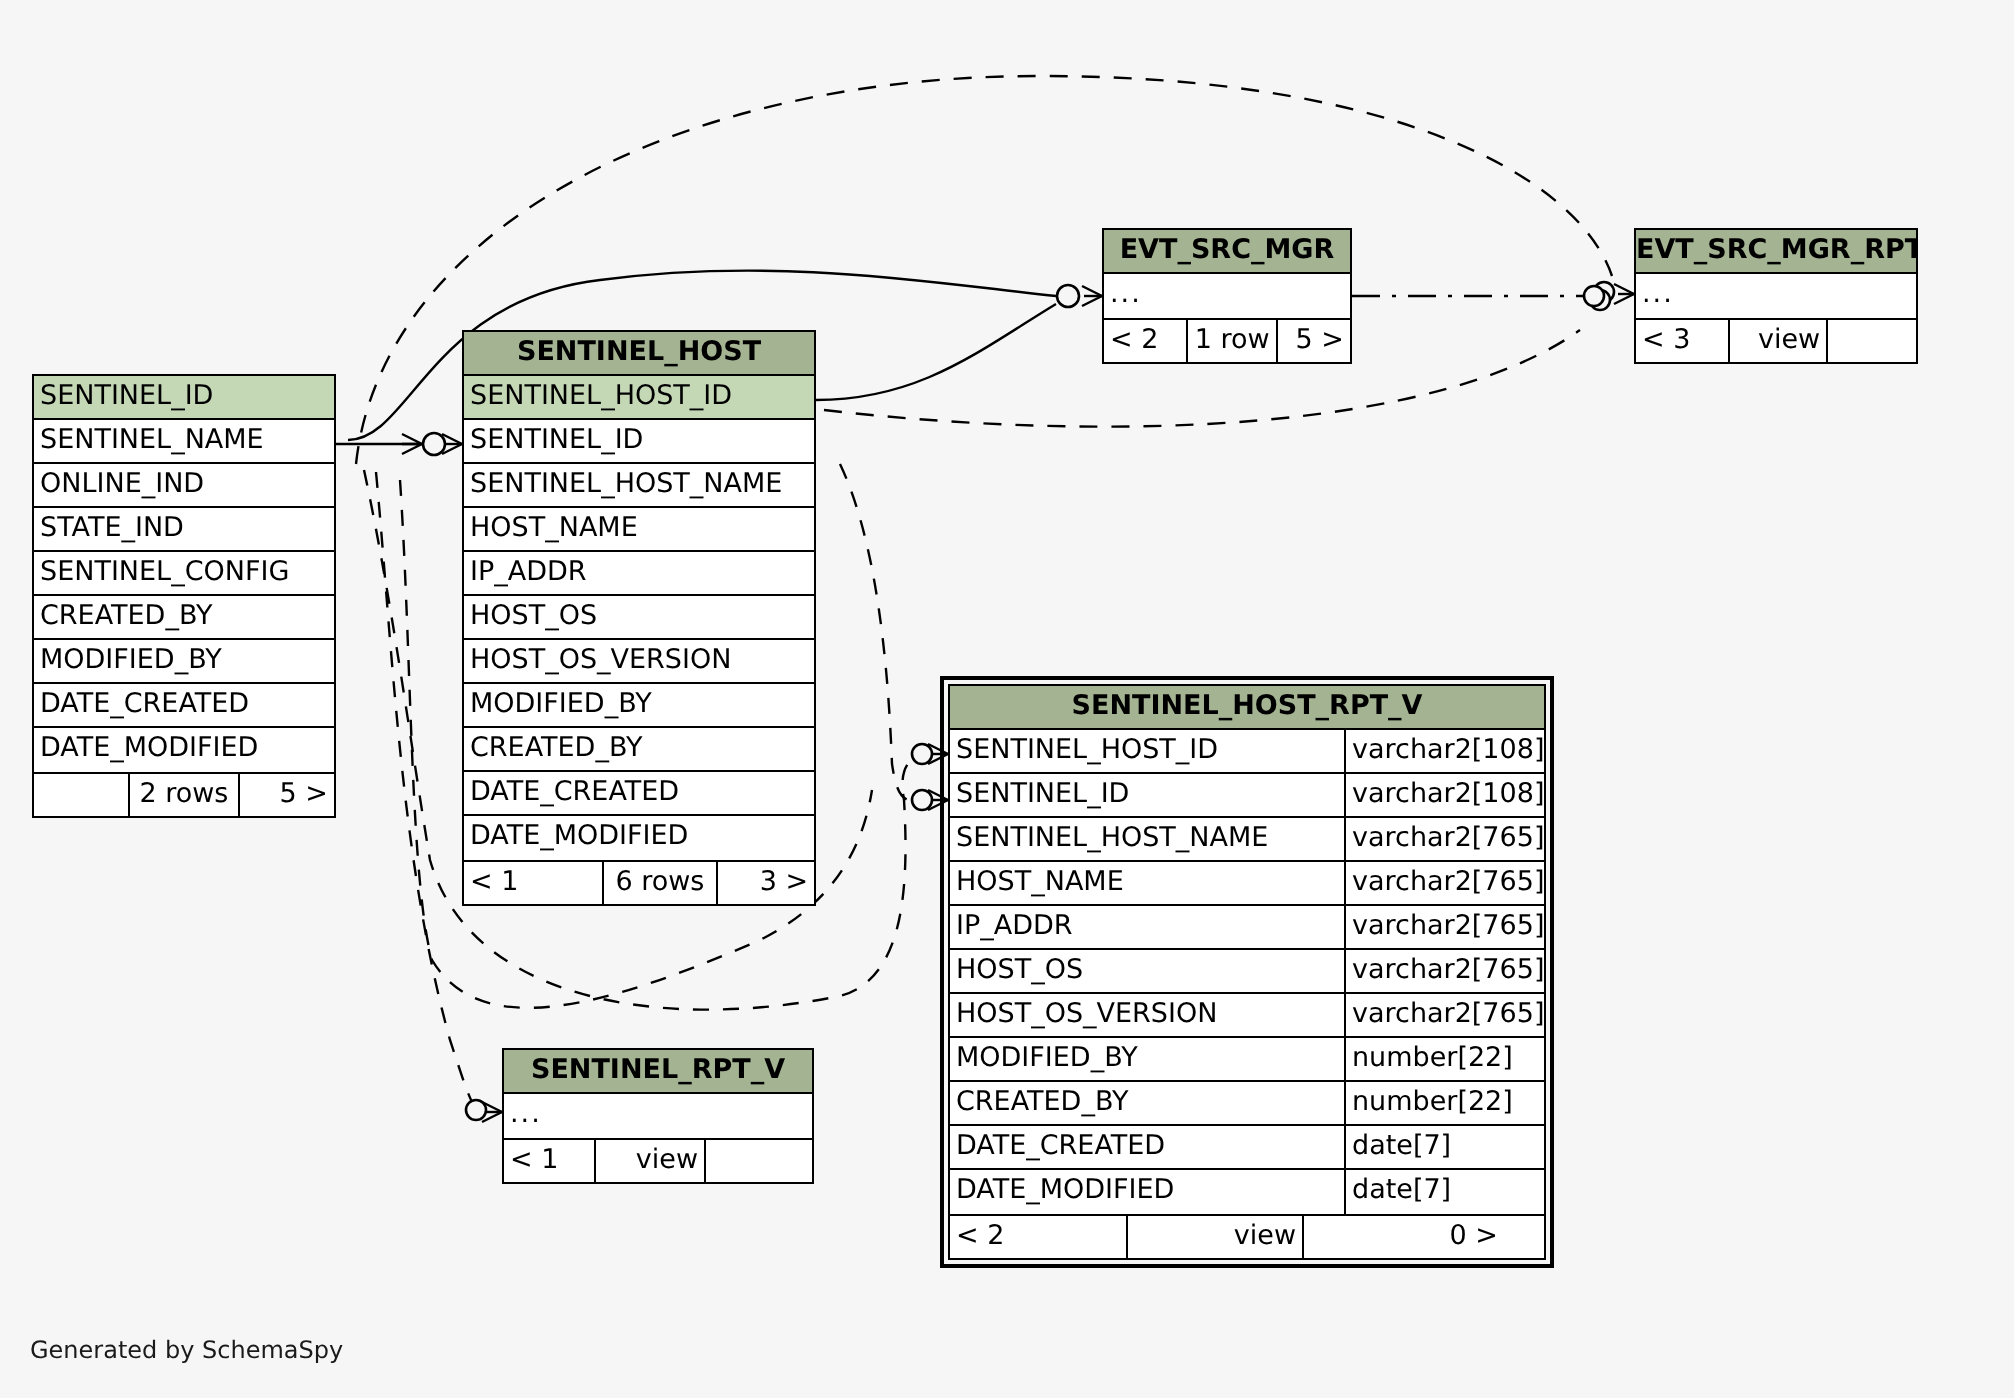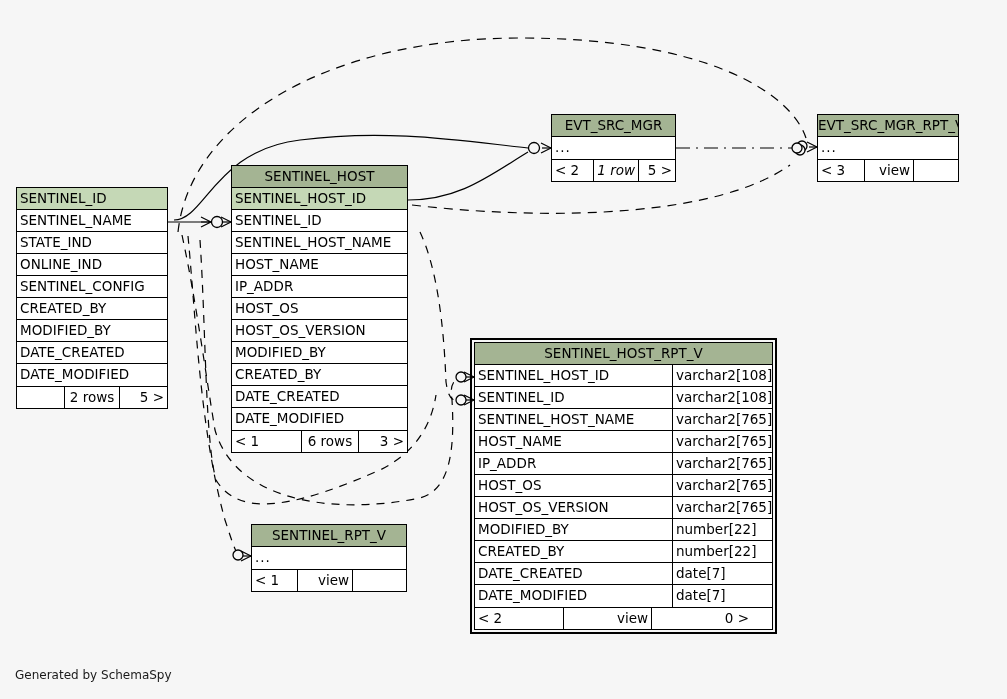--- a/index.html
+++ b/index.html
@@ -43,20 +43,21 @@
   }
 
   .tbl-title {
     background: #a4b493;
     text-align: center;
     height: 21px;
     line-height: 21px;
     border-bottom: 1px solid #000000;
     white-space: nowrap;
     overflow: hidden;
+    font-weight: bold;
   }
 
   .tbl-rows { display: block; }
 
   .row {
     display: flex;
     height: 22px;
     border-bottom: 1px solid #000000;
     box-sizing: border-box;
     white-space: nowrap;
@@ -105,21 +106,21 @@
 
   #tbl-sentinel .foot-l { width: 48px; }
   #tbl-sentinel .foot-c { width: 56px; }
   #tbl-sentinel .foot-r { width: 48px; }
 
   #tbl-sentinel-host .foot-l { width: 56px; }
   #tbl-sentinel-host .foot-c { width: 66px; margin-left: 20px; }
   #tbl-sentinel-host .foot-r { width: 55px; }
 
   #tbl-evt-src-mgr .foot-l { width: 42px; }
-  #tbl-evt-src-mgr .foot-c { width: 46px; font-style: italic; }
+  #tbl-evt-src-mgr .foot-c { width: 46px; }
   #tbl-evt-src-mgr .foot-r { width: 37px; }
 
   #tbl-evt-src-mgr-rpt .foot-l { width: 58px; }
   #tbl-evt-src-mgr-rpt .foot-c { width: 62px; text-align: right; }
   #tbl-evt-src-mgr-rpt .foot-r { width: 55px; }
 
   #tbl-sentinel-rpt .foot-l { width: 45px; }
   #tbl-sentinel-rpt .foot-c { width: 56px; text-align: right; }
   #tbl-sentinel-rpt .foot-r { width: 36px; }
 
@@ -210,24 +211,24 @@
 
 <div class="table-box" id="tbl-sentinel">
   <div class="tbl-rows">
     <div class="row pk">
         <span class="c-name">SENTINEL_ID</span>
       </div>
     <div class="row">
         <span class="c-name">SENTINEL_NAME</span>
       </div>
     <div class="row">
+        <span class="c-name">ONLINE_IND</span>
+      </div>
+    <div class="row">
         <span class="c-name">STATE_IND</span>
-      </div>
-    <div class="row">
-        <span class="c-name">ONLINE_IND</span>
       </div>
     <div class="row">
         <span class="c-name">SENTINEL_CONFIG</span>
       </div>
     <div class="row">
         <span class="c-name">CREATED_BY</span>
       </div>
     <div class="row">
         <span class="c-name">MODIFIED_BY</span>
       </div>

